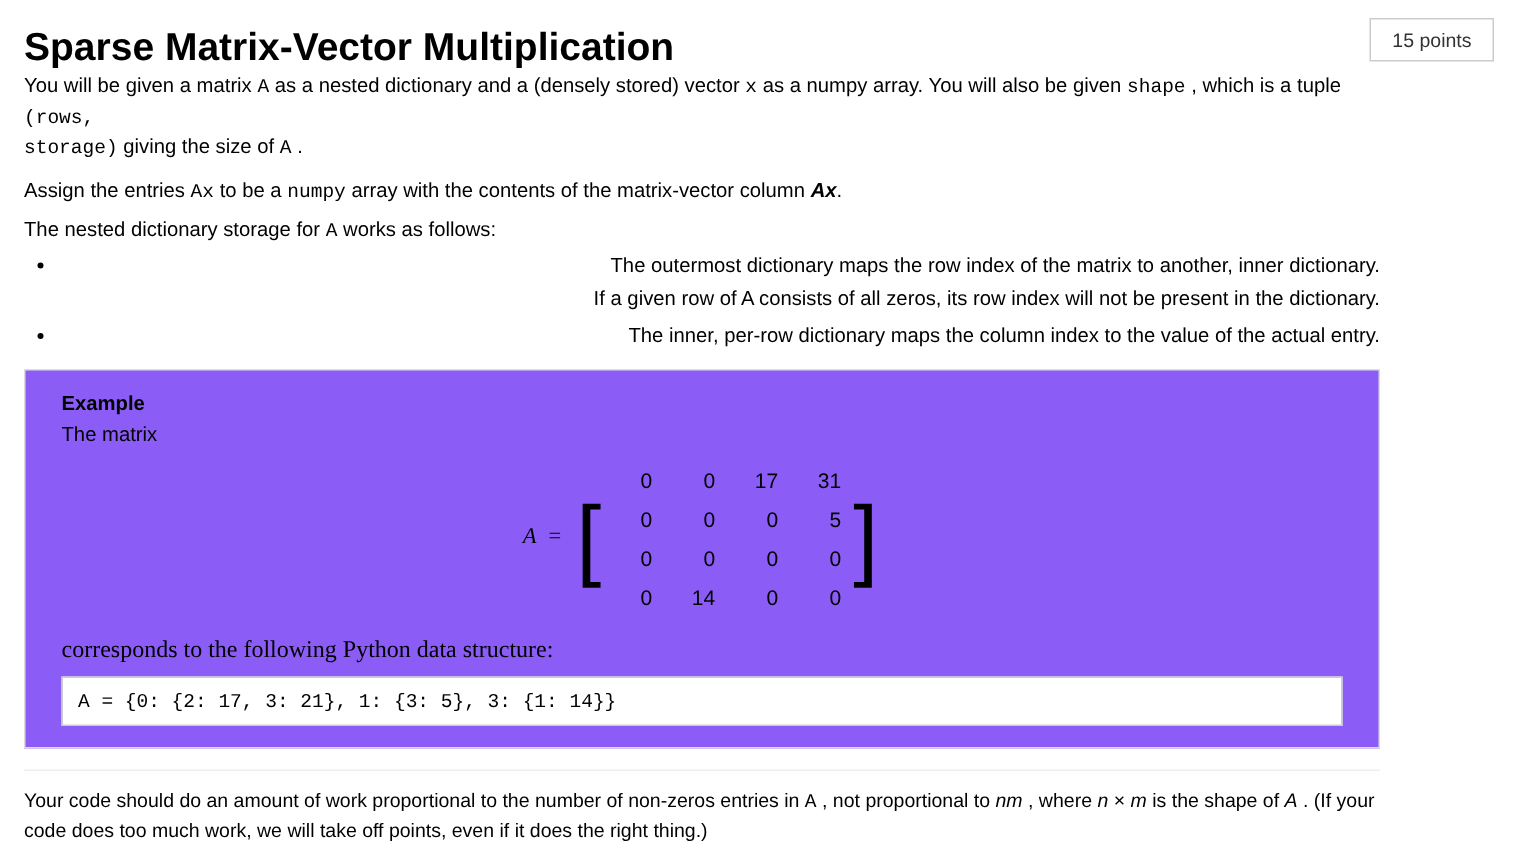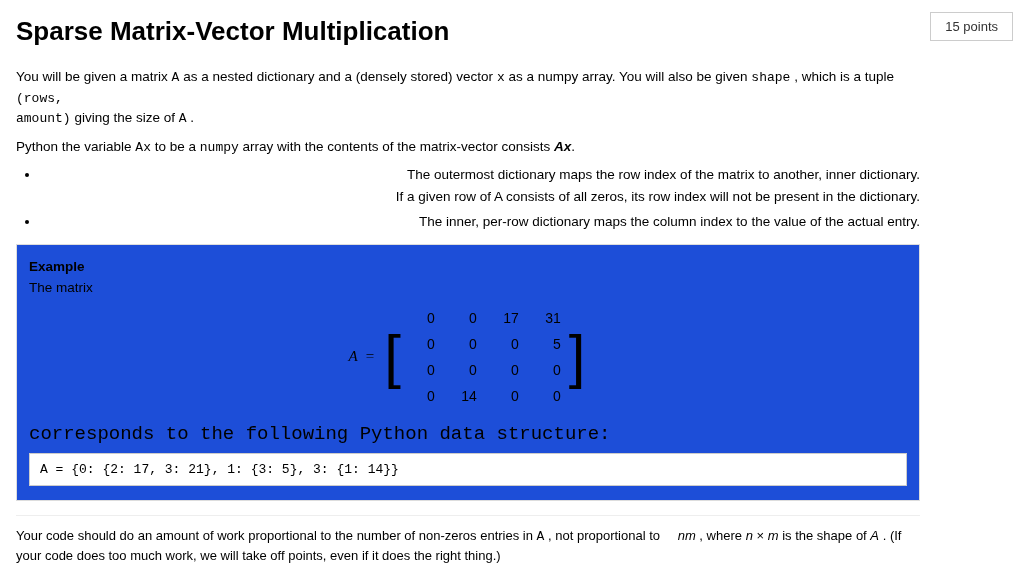--- a/index.html
+++ b/index.html
@@ -13,26 +13,26 @@
       position: relative;
     }
     .main-content {
       padding: 16px 20px 16px 16px;
       max-width: 940px;
     }
     h1 {
       font-family: Arial, Helvetica, sans-serif;
       font-size: 26px;
       font-weight: bold;
-      margin-bottom: 20px;
+      margin-bottom: 0;
     }
     .points-box {
       position: absolute;
       top: 12px;
-      right: 11px;
+      right: 28px;
       border: 1px solid #ccc;
       padding: 6px 14px;
       font-family: Arial, sans-serif;
       font-size: 13px;
       color: #333;
     }
     .intro-text {
       font-family: Arial, sans-serif;
       font-size: 13.5px;
       line-height: 1.5;
@@ -68,23 +68,23 @@
     }
     .bullet-list li .sub-note {
       display: block;
       margin-left: 0px;
       margin-top: 2px;
       font-family: Arial, sans-serif;
       font-size: 13.5px;
       list-style: none;
     }
     .example-box {
-      background: #1d4ed8;
+      background: #8b5cf6;
       border: 1px solid #ddd;
-      padding: 14px 12px;
+      padding: 14px 24px;
       margin: 12px 0;
     }
     .example-label {
       font-family: Arial, sans-serif;
       font-weight: bold;
       font-size: 13.5px;
       margin-bottom: 6px;
     }
     .example-matrix-text {
       font-family: Arial, sans-serif;
@@ -135,22 +135,22 @@
       gap: 0 4px;
     }
     .matrix-cell {
       font-family: Arial, sans-serif;
       font-size: 14px;
       text-align: right;
       padding-right: 6px;
       min-width: 28px;
     }
     .corresponds-text {
-      font-family: Liberation Mono, monospace;
-      font-size: 19px;
+      font-family: Liberation Serif, serif;
+      font-size: 16px;
       margin-bottom: 8px;
     }
     .code-block {
       font-family: 'Courier New', Courier, monospace;
       font-size: 13px;
       background: #fff;
       border: 1px solid #ccc;
       padding: 8px 10px;
       margin-top: 4px;
     }
@@ -181,35 +181,40 @@
   <p class="intro-text">
     <span>You will be given a matrix</span>
     <code>A</code>
     <span>as a nested dictionary and a (densely stored) vector</span>
     <code>x</code>
     <span>as a numpy array. You will also be given</span>
     <code>shape</code>
     <span>, which is a tuple</span>
     <code>(rows,</code>
     <br>
-    <code>amount)</code>
+    <code>storage)</code>
     <span>giving the size of</span>
     <code>A</code>
     <span>.</span>
   </p>
 
   <p class="assign-text">
-    <span>Python the variable</span>
+    <span>Assign the entries</span>
     <code>Ax</code>
     <span>to be a</span>
     <span class="numpy-inline">numpy</span>
-    <span>array with the contents of the matrix-vector consists</span>
+    <span>array with the contents of the matrix-vector column</span>
     <span style="font-style:italic;font-weight:bold;">Ax</span><span>.</span>
   </p>
 
+  <p class="nested-dict-text">
+    <span>The nested dictionary storage for</span>
+    <code>A</code>
+    <span>works as follows:</span>
+  </p>
 
   <ul class="bullet-list">
     <li>
       <span>The outermost dictionary maps the row index of the matrix to another, inner dictionary.</span>
       <span class="sub-note">If a given row of  A  consists of all zeros, its row index will not be present in the dictionary.</span>
     </li>
     <li>
       <span>The inner, per-row dictionary maps the column index to the value of the actual entry.</span>
     </li>
   </ul>
@@ -252,21 +257,21 @@
     </div>
 
     <p class="corresponds-text">corresponds to the following Python data structure:</p>
     <div class="code-block">A = {0: {2: 17, 3: 21}, 1: {3: 5}, 3: {1: 14}}</div>
   </div>
 
   <p class="footer-text">
     <span>Your code should do an amount of work proportional to the number of non-zeros entries in</span>
     <code>A</code>
     <span>, not proportional to</span>
-    <span style="font-style:italic;margin-left:14px;">nm</span>
+    <span style="font-style:italic;">nm</span>
     <span>, where</span>
     <span style="font-style:italic;">n</span>
     <span>×</span>
     <span style="font-style:italic;">m</span>
     <span>is the shape of</span>
     <span style="font-style:italic;">A</span>
     <span>. (If your code does too much work, we will take off points, even if it does the right thing.)</span>
   </p>
 
 </div>

